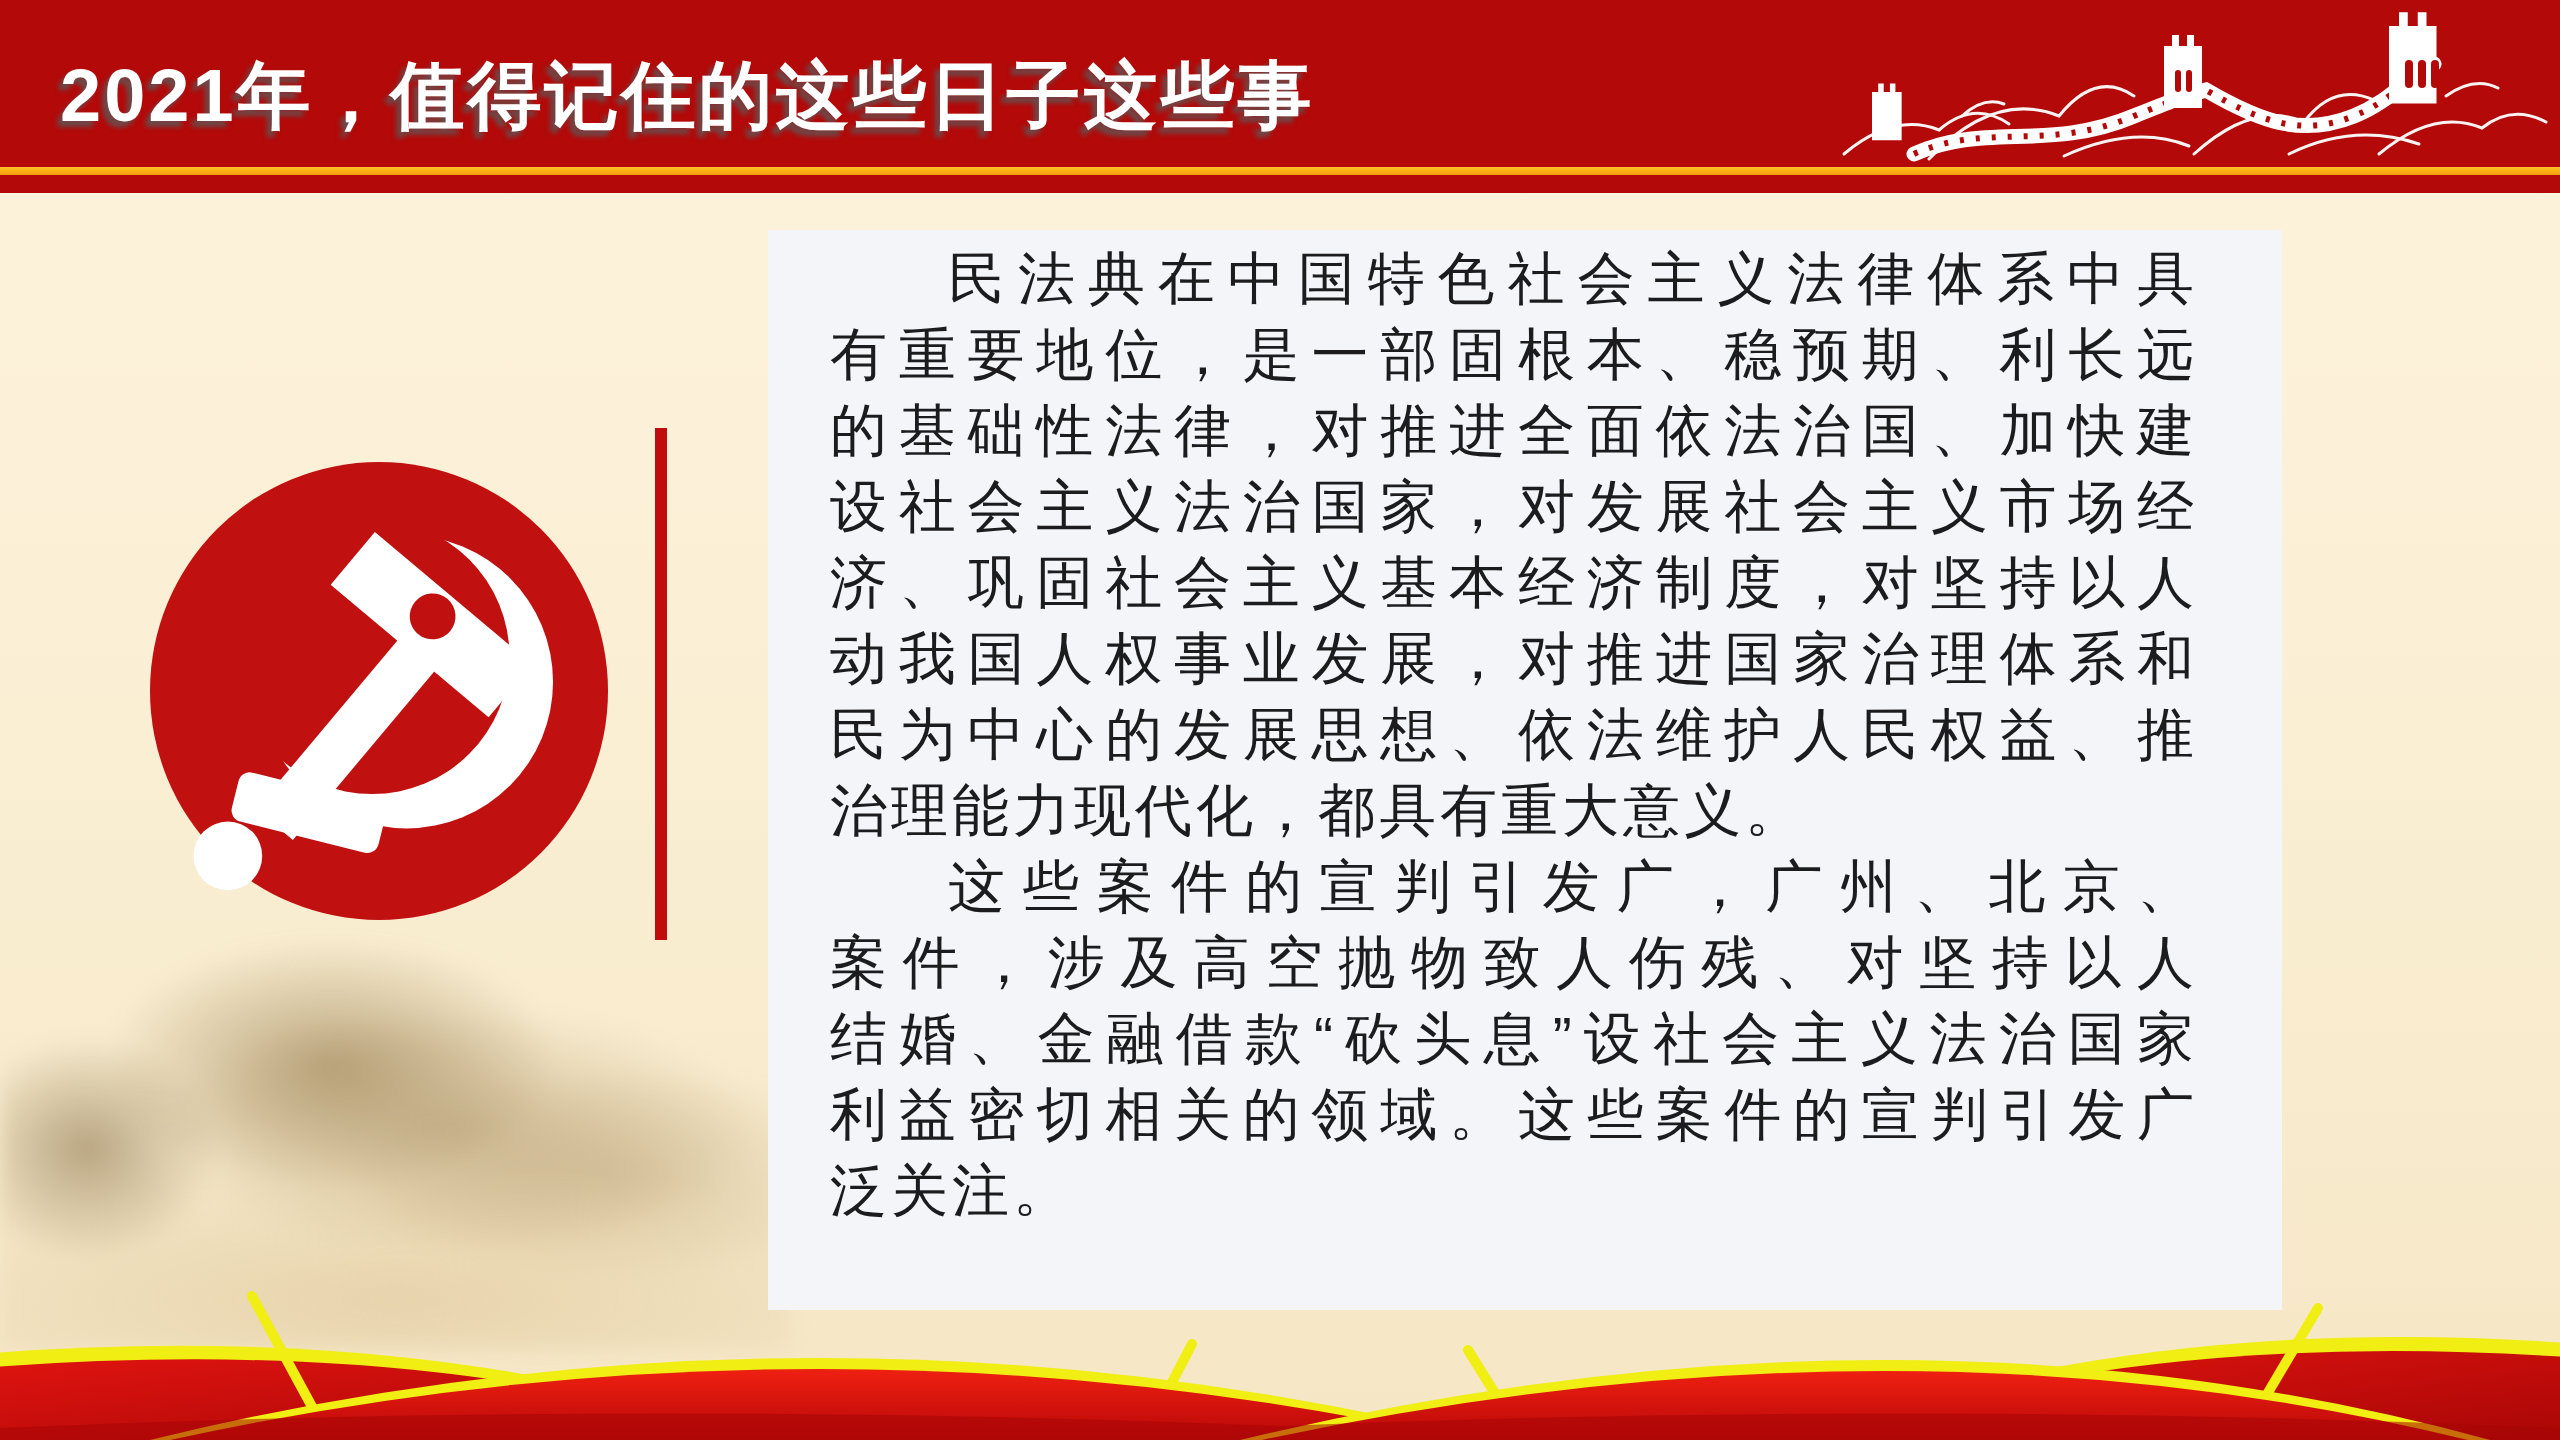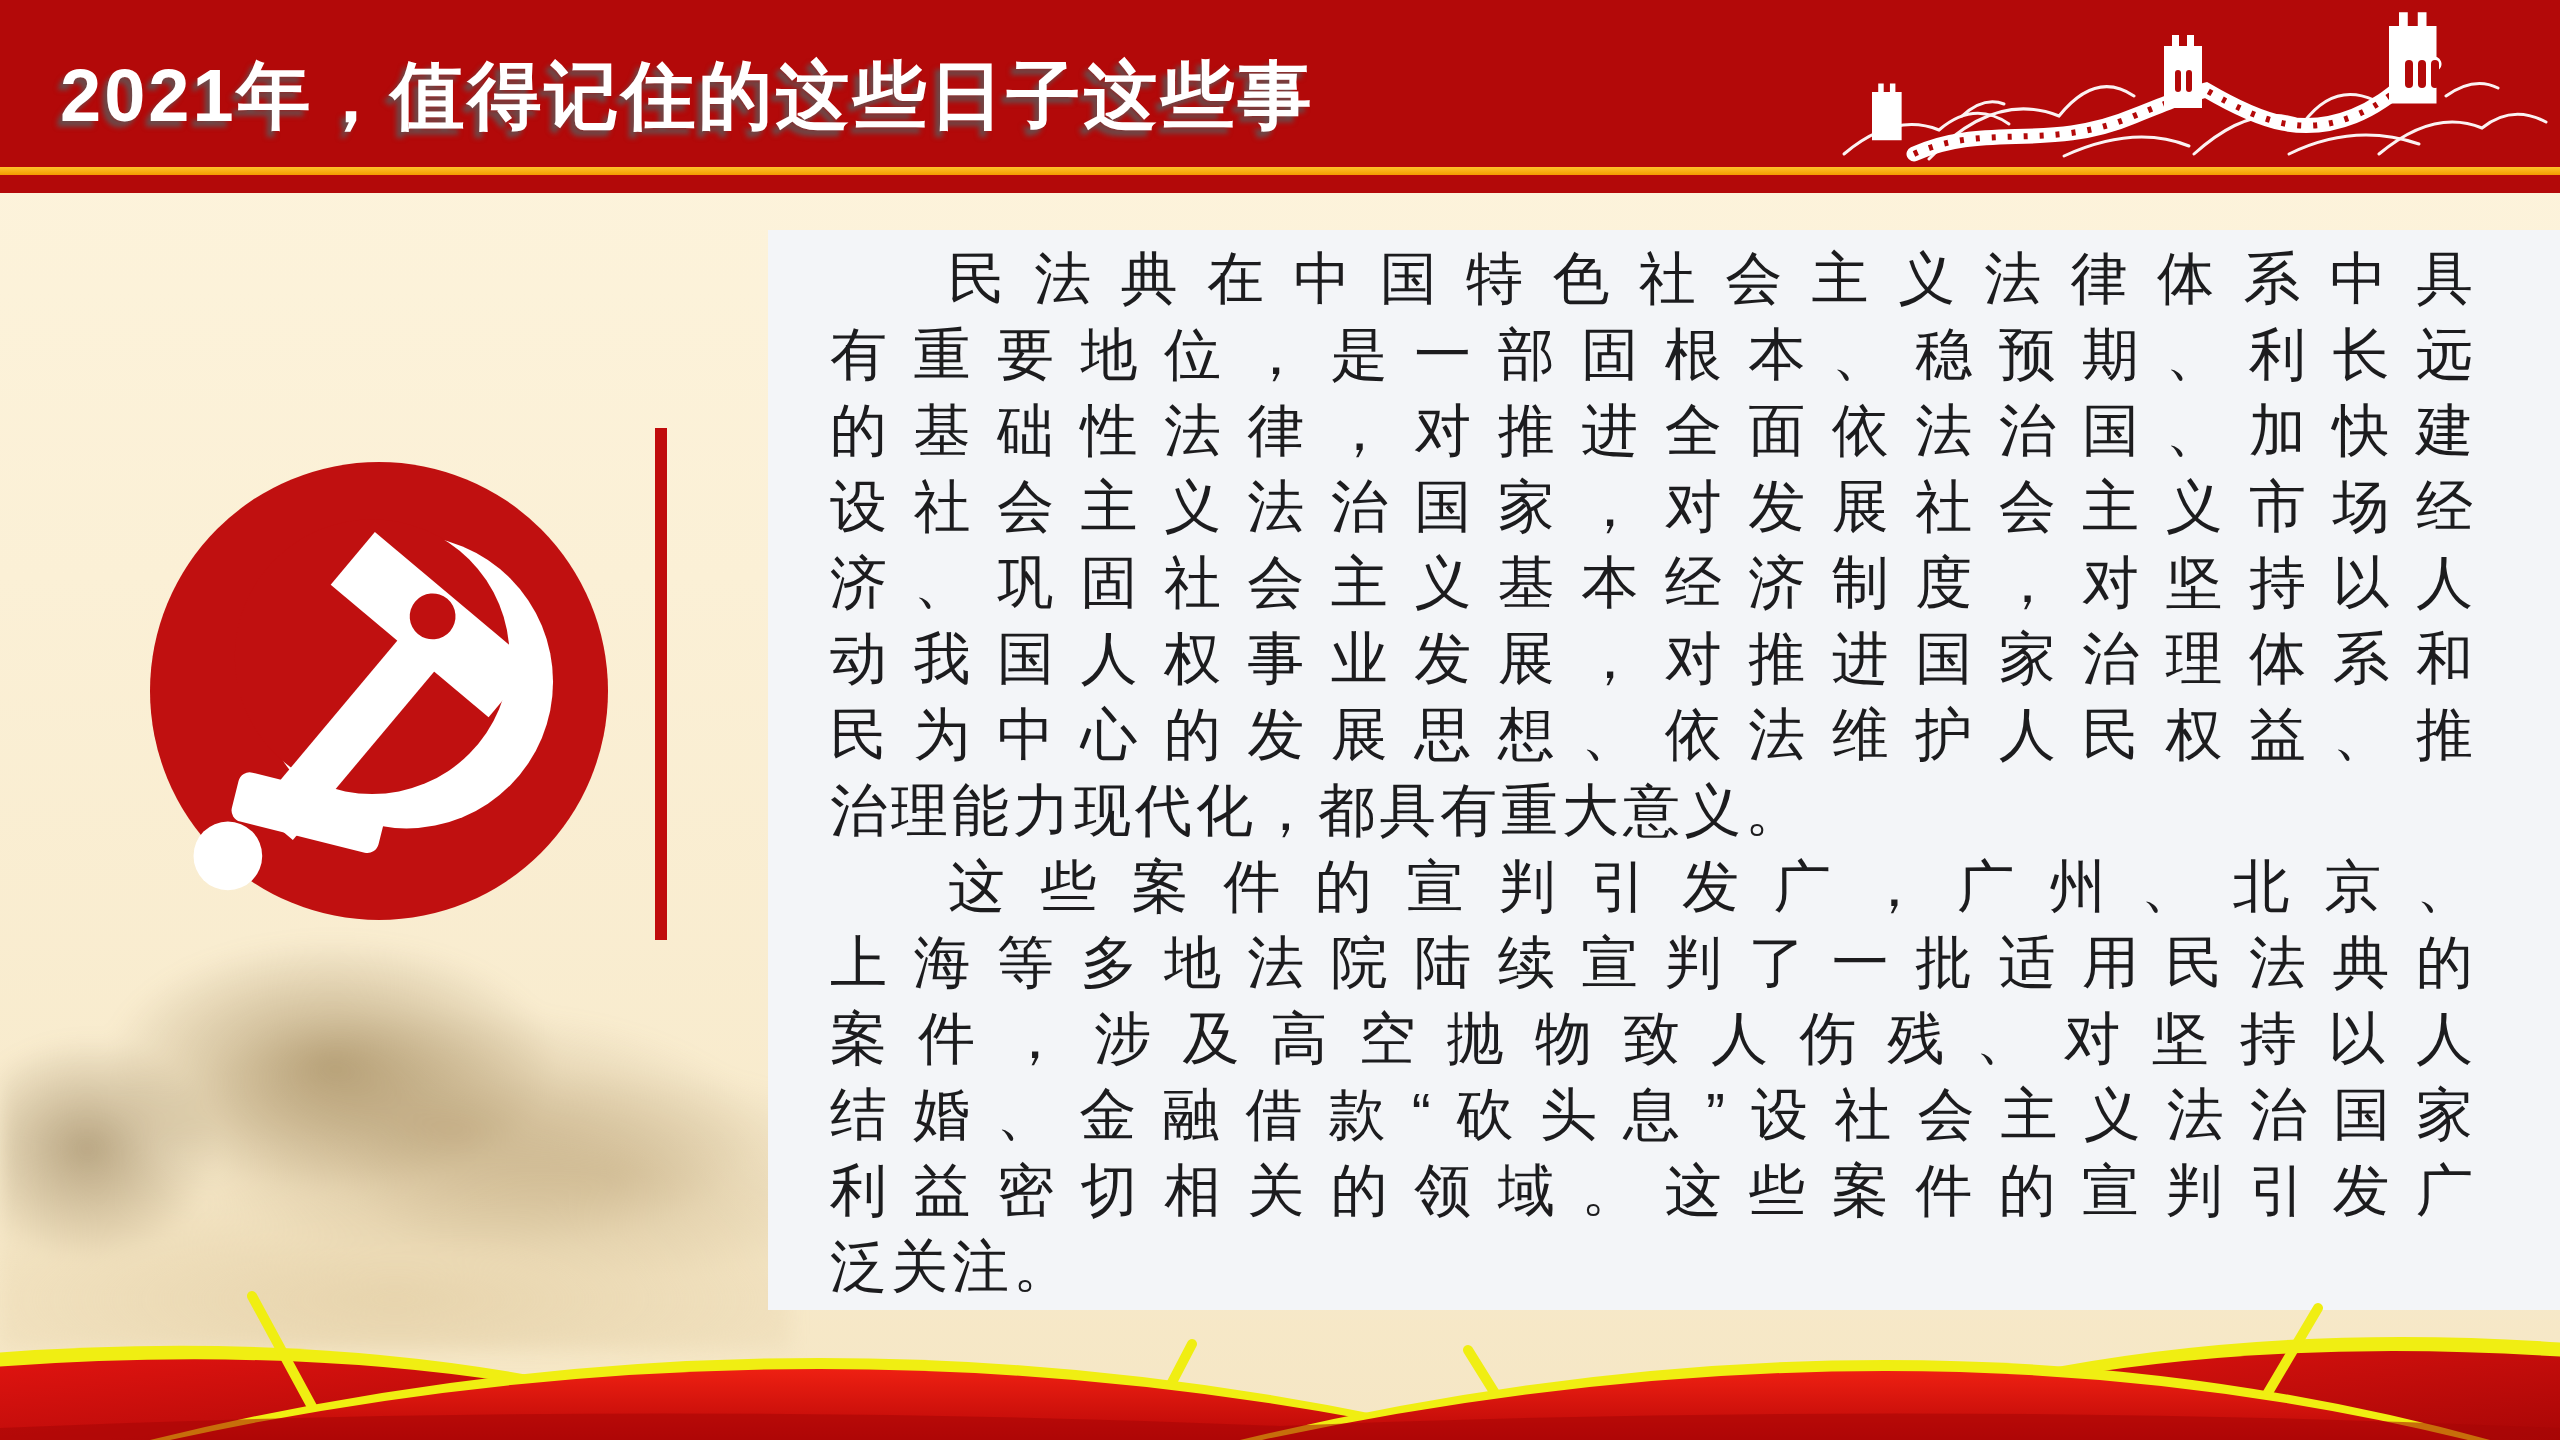--- a/index.html
+++ b/index.html
@@ -21,21 +21,21 @@
   .vdivider{position:absolute;left:655px;top:428px;width:12px;height:512px;background:#c00c0c;}
   
   .mountain{position:absolute;left:0;top:930px;width:790px;height:420px;filter:blur(9px);
     background:
       radial-gradient(ellipse 24% 38% at 11% 52%, rgba(120,95,55,0.50), transparent 70%),
       radial-gradient(ellipse 40% 42% at 42% 32%, rgba(138,110,62,0.55), transparent 72%),
       radial-gradient(ellipse 52% 40% at 58% 48%, rgba(158,128,80,0.42), transparent 74%),
       radial-gradient(ellipse 46% 34% at 78% 58%, rgba(172,145,98,0.35), transparent 75%),
       radial-gradient(ellipse 95% 45% at 50% 88%, rgba(228,208,168,0.85), transparent 82%);}
   
-  .textbox{position:absolute;left:768px;top:230px;width:1793px;height:1080px;
+  .textbox{position:absolute;left:768px;top:230px;width:1514px;height:1080px;
     background:#f3f5f8;box-sizing:border-box;padding:10px 84px 0 62px;}
   .tline{height:76px;line-height:76px;font-size:57px;color:#1c1c1e;font-weight:400;
     letter-spacing:4px;overflow:hidden;}
   .tline.just{text-align:justify;text-align-last:justify;}
   .tline.last{text-align:left;}
   .tline.indent{text-indent:118px;}
   
   .ribbons{position:absolute;left:0;bottom:0;width:2560px;height:152px;}
 </style>
 </head>
@@ -108,21 +108,20 @@
   <div class="textbox">
       <div class="tline indent just">民法典在中国特色社会主义法律体系中具</div>
       <div class="tline just">有重要地位，是一部固根本、稳预期、利长远</div>
       <div class="tline just">的基础性法律，对推进全面依法治国、加快建</div>
       <div class="tline just">设社会主义法治国家，对发展社会主义市场经</div>
       <div class="tline just">济、巩固社会主义基本经济制度，对坚持以人</div>
       <div class="tline just">动我国人权事业发展，对推进国家治理体系和</div>
       <div class="tline just">民为中心的发展思想、依法维护人民权益、推</div>
       <div class="tline last">治理能力现代化，都具有重大意义。</div>
       <div class="tline indent just">这些案件的宣判引发广，广州、北京、</div>
-      <div class="tline just">上海等多地法院陆续宣判了一批适用民法典的</div>
       <div class="tline just">案件，涉及高空抛物致人伤残、对坚持以人</div>
       <div class="tline just">结婚、金融借款“砍头息”设社会主义法治国家</div>
       <div class="tline just">利益密切相关的领域。这些案件的宣判引发广</div>
       <div class="tline last">泛关注。</div>
     </div>
 
   <svg class="ribbons" viewBox="0 0 2560 152" preserveAspectRatio="none">
     <defs>
       <linearGradient id="rg" x1="0" y1="0" x2="0" y2="1">
         <stop offset="0" stop-color="#ee2012"></stop>

